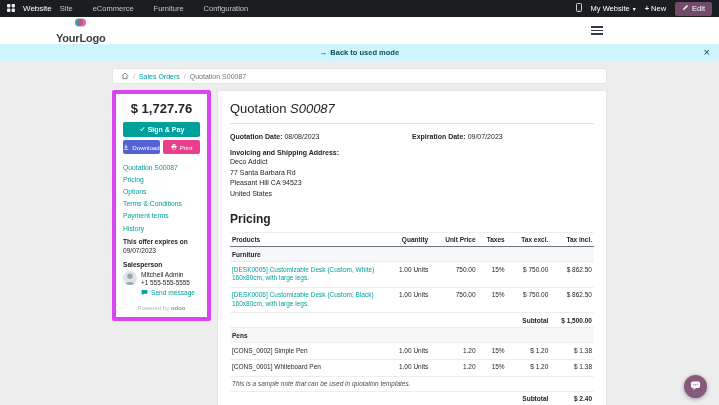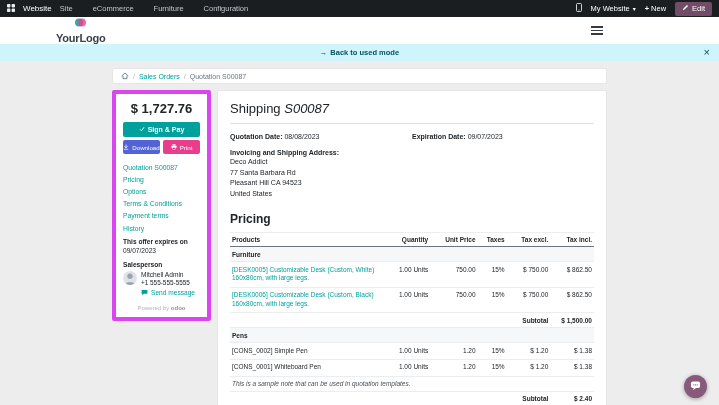--- a/index.html
+++ b/index.html
@@ -243,21 +243,21 @@
       </a>
     </div>
     <div class="powered">
       <span>Powered by</span>
       <b>odoo</b>
     </div>
   </aside>
 
   <section class="main-card">
     <h1 class="doc-title">
-      <span>Shipping</span>
+      <span>Quotation</span>
       <i>S00087</i>
     </h1>
     <hr>
     <div class="dates">
       <div class="date-col">
         <b>Quotation Date:</b>
         <span>08/08/2023</span>
       </div>
       <div class="date-col">
         <b>Expiration Date:</b>

